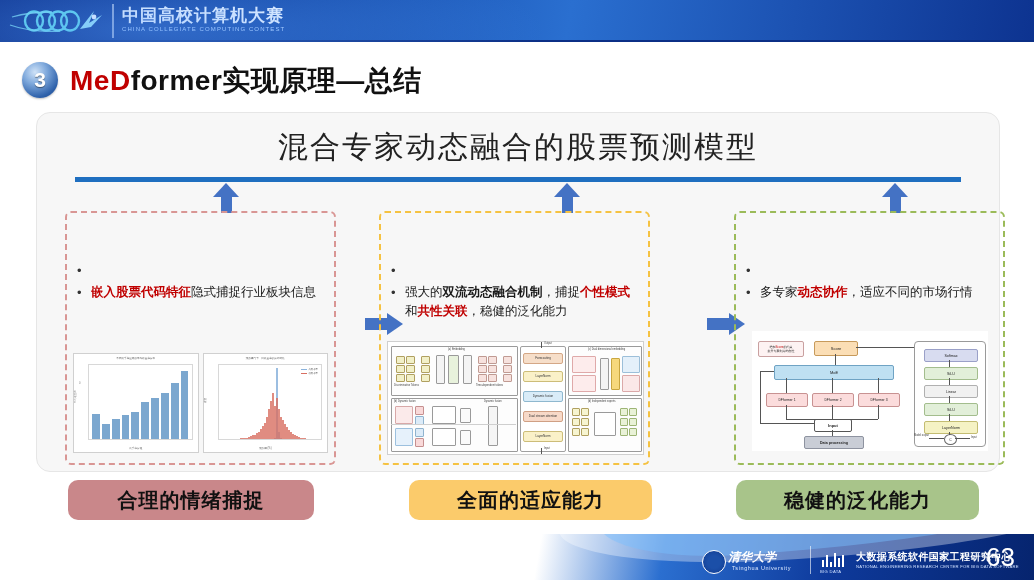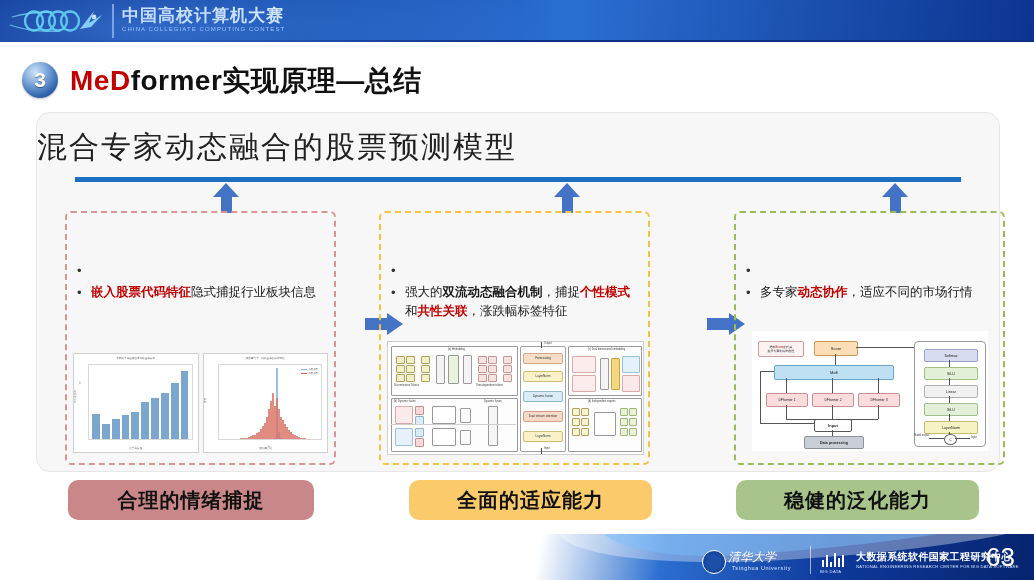--- a/index.html
+++ b/index.html
@@ -47,21 +47,21 @@
   }
   .slide-title .red{color:#C00000;}
   .slide-title .blk{color:#111111;}
 
   
   .panel{
     position:absolute;left:36px;top:112px;width:962px;height:358px;
     background:#f7f7f7;border-radius:14px;border:1px solid #e6e6e6;
   }
   .panel-title{
-    position:absolute;left:0;top:14px;width:962px;
+    position:absolute;left:0;top:14px;width:962px;text-align:center;
     font-size:30px;color:#222222;letter-spacing:2px;
   }
   .hrule{position:absolute;left:38px;top:64px;width:886px;height:5px;background:#1F6FC0;}
 
   
   .uparrow{position:absolute;width:26px;height:30px;}
   .uparrow .stem{position:absolute;left:8px;top:11px;width:11px;height:19px;background:#4472C4;}
   .uparrow .head{
     position:absolute;left:0;top:0;width:0;height:0;
     border-left:13px solid transparent;border-right:13px solid transparent;
@@ -156,21 +156,21 @@
   .footer .wave2{
     position:absolute;left:600px;top:-26px;width:480px;height:40px;
     background:rgba(120,190,255,.45);
     border-radius:0 0 70% 30%/0 0 100% 100%;
     transform:rotate(-4deg);
   }
   .tsu-seal{
     position:absolute;left:702px;top:550px;width:22px;height:22px;border-radius:50%;
     border:1px solid #ffffff;background:radial-gradient(circle,#1b4fa8 40%,#0f3a90 100%);
   }
-  .tsu-name{position:absolute;left:728px;top:549px;color:#fff;font-size:12px;font-weight:normal;font-style:italic;white-space:nowrap;}
+  .tsu-name{position:absolute;left:728px;top:549px;color:#fff;font-size:12px;font-weight:bold;font-style:italic;white-space:nowrap;}
   .tsu-en{position:absolute;left:732px;top:565px;color:#dce9ff;font-size:5.5px;letter-spacing:.6px;white-space:nowrap;}
   .fvline{position:absolute;left:810px;top:546px;width:1px;height:28px;background:rgba(255,255,255,.6);}
   .nerc-mark{position:absolute;left:822px;top:551px;width:26px;height:20px;}
   .nerc-mark i{position:absolute;bottom:4px;width:2px;background:#fff;display:block;}
   .nerc-sub{position:absolute;left:820px;top:569px;color:#cfe0ff;font-size:4.2px;letter-spacing:.3px;white-space:nowrap;}
   .nerc-cn{position:absolute;left:856px;top:550px;color:#fff;font-size:10px;font-weight:bold;letter-spacing:.4px;white-space:nowrap;}
   .nerc-en{position:absolute;left:856px;top:564px;color:#cfe0ff;font-size:4.2px;letter-spacing:.25px;white-space:nowrap;}
   .pagenum{position:absolute;left:986px;top:542px;color:#ffffff;font-size:26px;font-weight:normal;}
 </style>
 </head>
@@ -438,21 +438,21 @@
     </div>
   </div>
 
   <div class="col" id="col2">
     <div class="bullets">
       <div class="bullet">
         <div class="dot">•</div>
       </div>
       <div class="bullet">
         <div class="dot">•</div>
-        <div class="txt"><span>强大的</span><i>双流动态融合机制</i><span>，捕捉</span><b>个性模式</b><span>和</span><b>共性关联</b><span>，涨跌幅标签特征</span></div>
+        <div class="txt"><span>强大的</span><i>双流动态融合机制</i><span>，捕捉</span><b>个性模式</b><span>和</span><b>共性关联</b><span>，稳健的泛化能力</span></div>
       </div>
     </div>
 
     <div class="fig2">
 
       <div class="f2box" style="left:3px;top:4px;width:125px;height:48px;"></div>
       <div class="f2lab" style="left:60px;top:6px;">(a) Embedding</div>
       <div class="f2chip" style="left:8px;top:14px;width:7px;height:6px;background:#F2F0C8;"></div>
       <div class="f2chip" style="left:18px;top:14px;width:7px;height:6px;background:#F2F0C8;"></div>
       <div class="f2chip" style="left:33px;top:14px;width:7px;height:6px;background:#F2F0C8;"></div>

